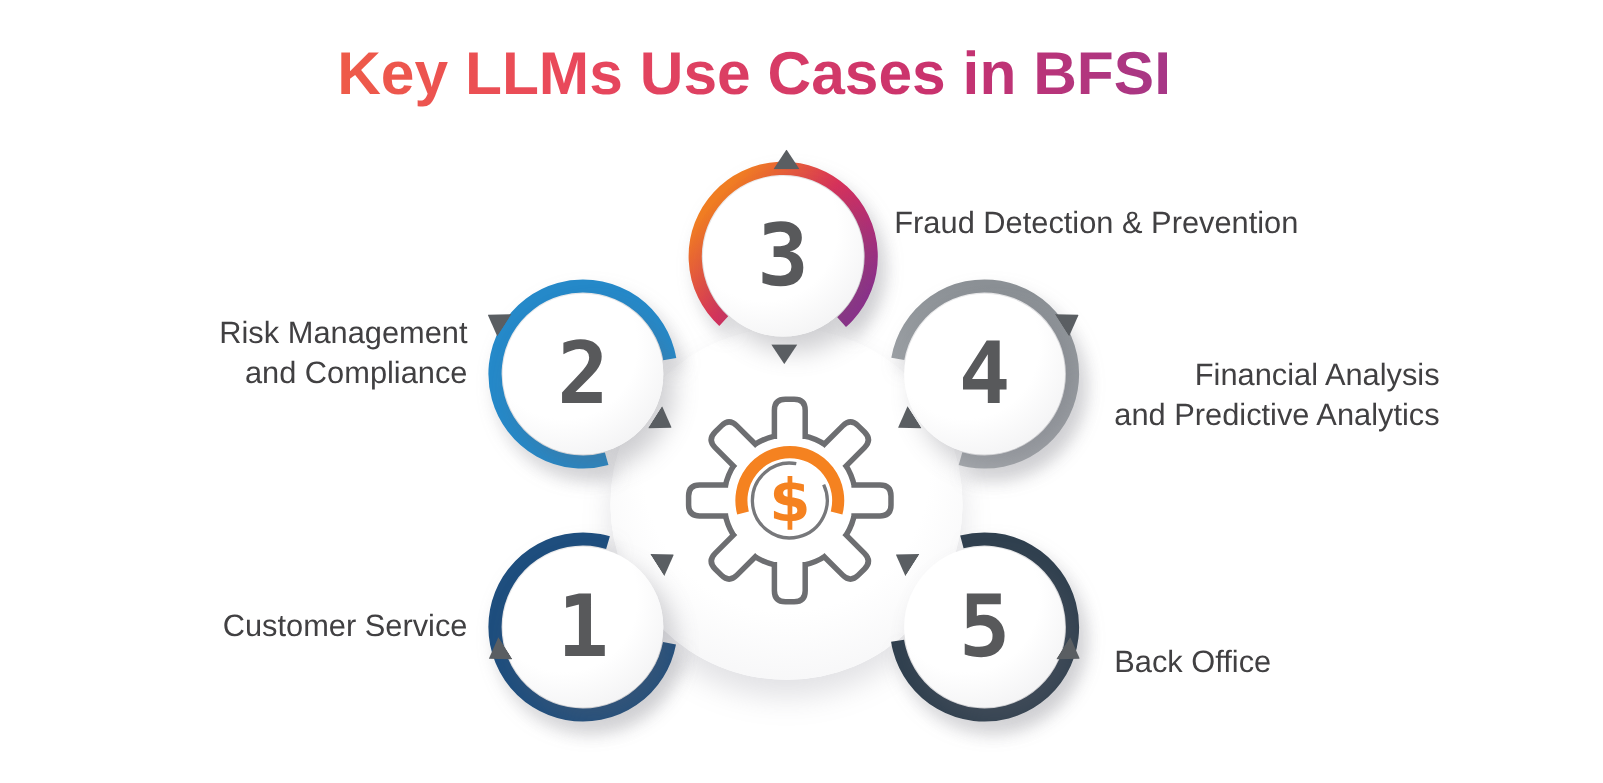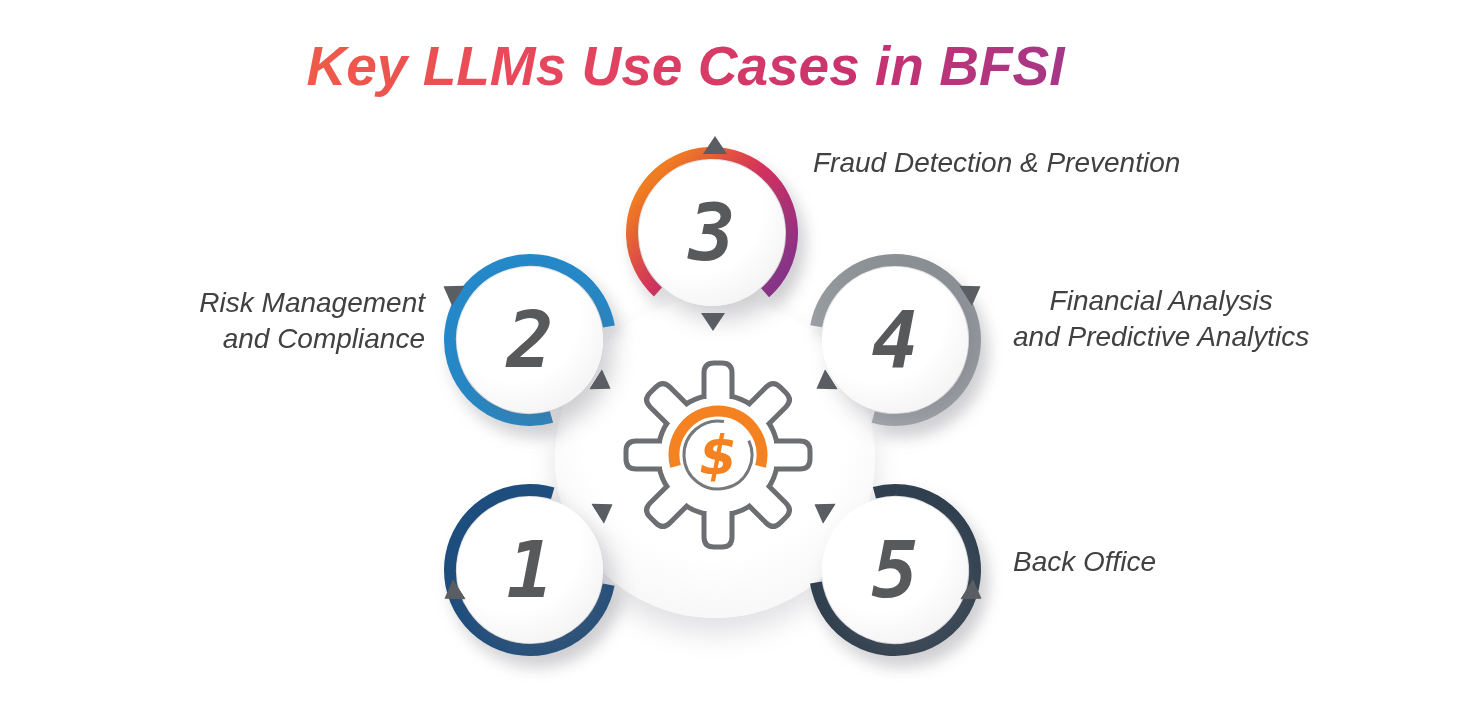--- a/index.html
+++ b/index.html
@@ -2,21 +2,20 @@
 <html><head>
 <meta charset="utf-8">
 <style>
   html,body{margin:0;padding:0;background:#ffffff;}
   #stage{
     position:relative;
     width:1371px;height:712px;
     background:#ffffff;
     overflow:hidden;
     font-family:"Liberation Sans", sans-serif;
-    font-style:italic;
   }
   
   .title{
     position:absolute;left:0;top:34px;width:100%;
     text-align:center;
     font-size:55px;font-weight:bold;letter-spacing:0px;
     background:linear-gradient(90deg,#F2683C 12%,#E9485B 38%,#C9326E 62%,#8E3A97 88%);
     -webkit-background-clip:text;background-clip:text;
     color:transparent;
   }
@@ -41,21 +40,21 @@
   .num{
     font-family:"DejaVu Sans Mono", monospace;
     font-weight:bold;font-size:78px;color:#58595B;line-height:1;
   }
   
   .label{
     position:absolute;color:#414042;font-size:28px;line-height:36px;
     font-family:"Liberation Sans", sans-serif;
   }
   .label.right{text-align:right;}
-  .label.left{text-align:center;}
+  .label.left{text-align:right;margin-top:40px;}
   
   .tri{
     position:absolute;width:24px;height:18px;background:#5A5E62;
     clip-path:polygon(50% 0,100% 100%,0 100%);
   }
 </style>
 </head>
 <body>
 
 <div id="stage">
@@ -166,19 +165,20 @@
     <div>Financial Analysis</div>
     <div>and Predictive Analytics</div>
   </div>
 
   <div class="label right" style="left:95px;top:285px;width:330px;">
     <div>Risk Management</div>
     <div>and Compliance</div>
   </div>
 
   <div class="label right" style="left:95px;top:551px;width:330px;">
+    <div>Customer Service</div>
   </div>
 
   <div class="label left" style="left:1013px;top:544px;">
     <div>Back Office</div>
   </div>
 
 </div>
 
 </body></html>

